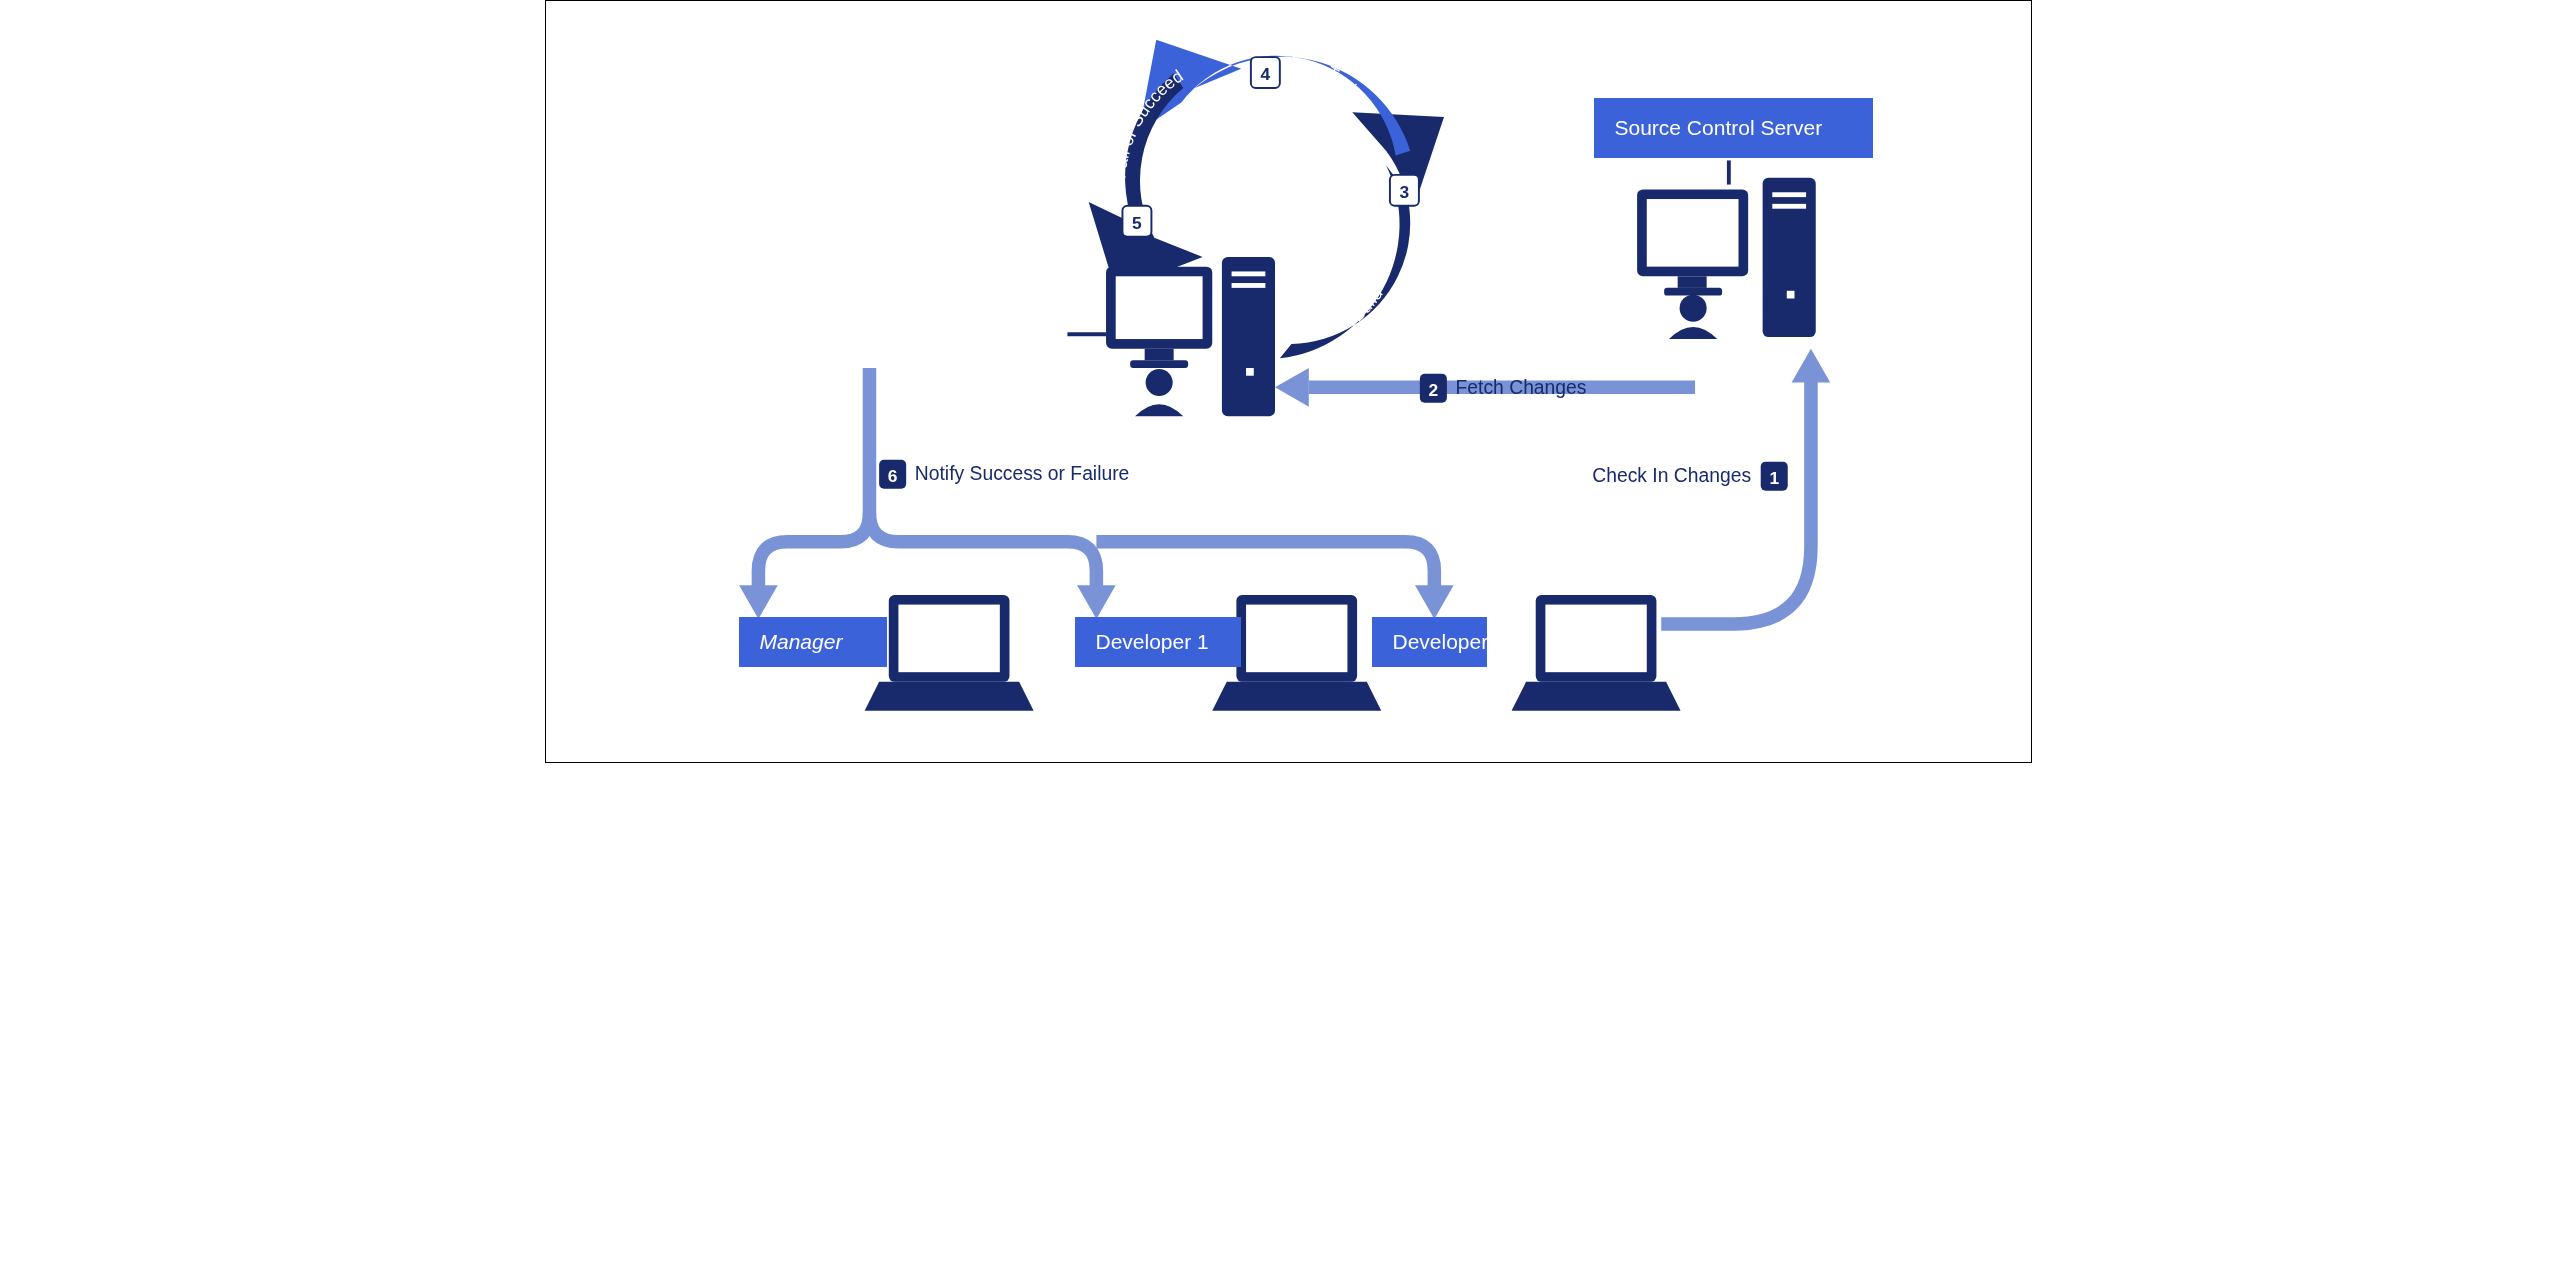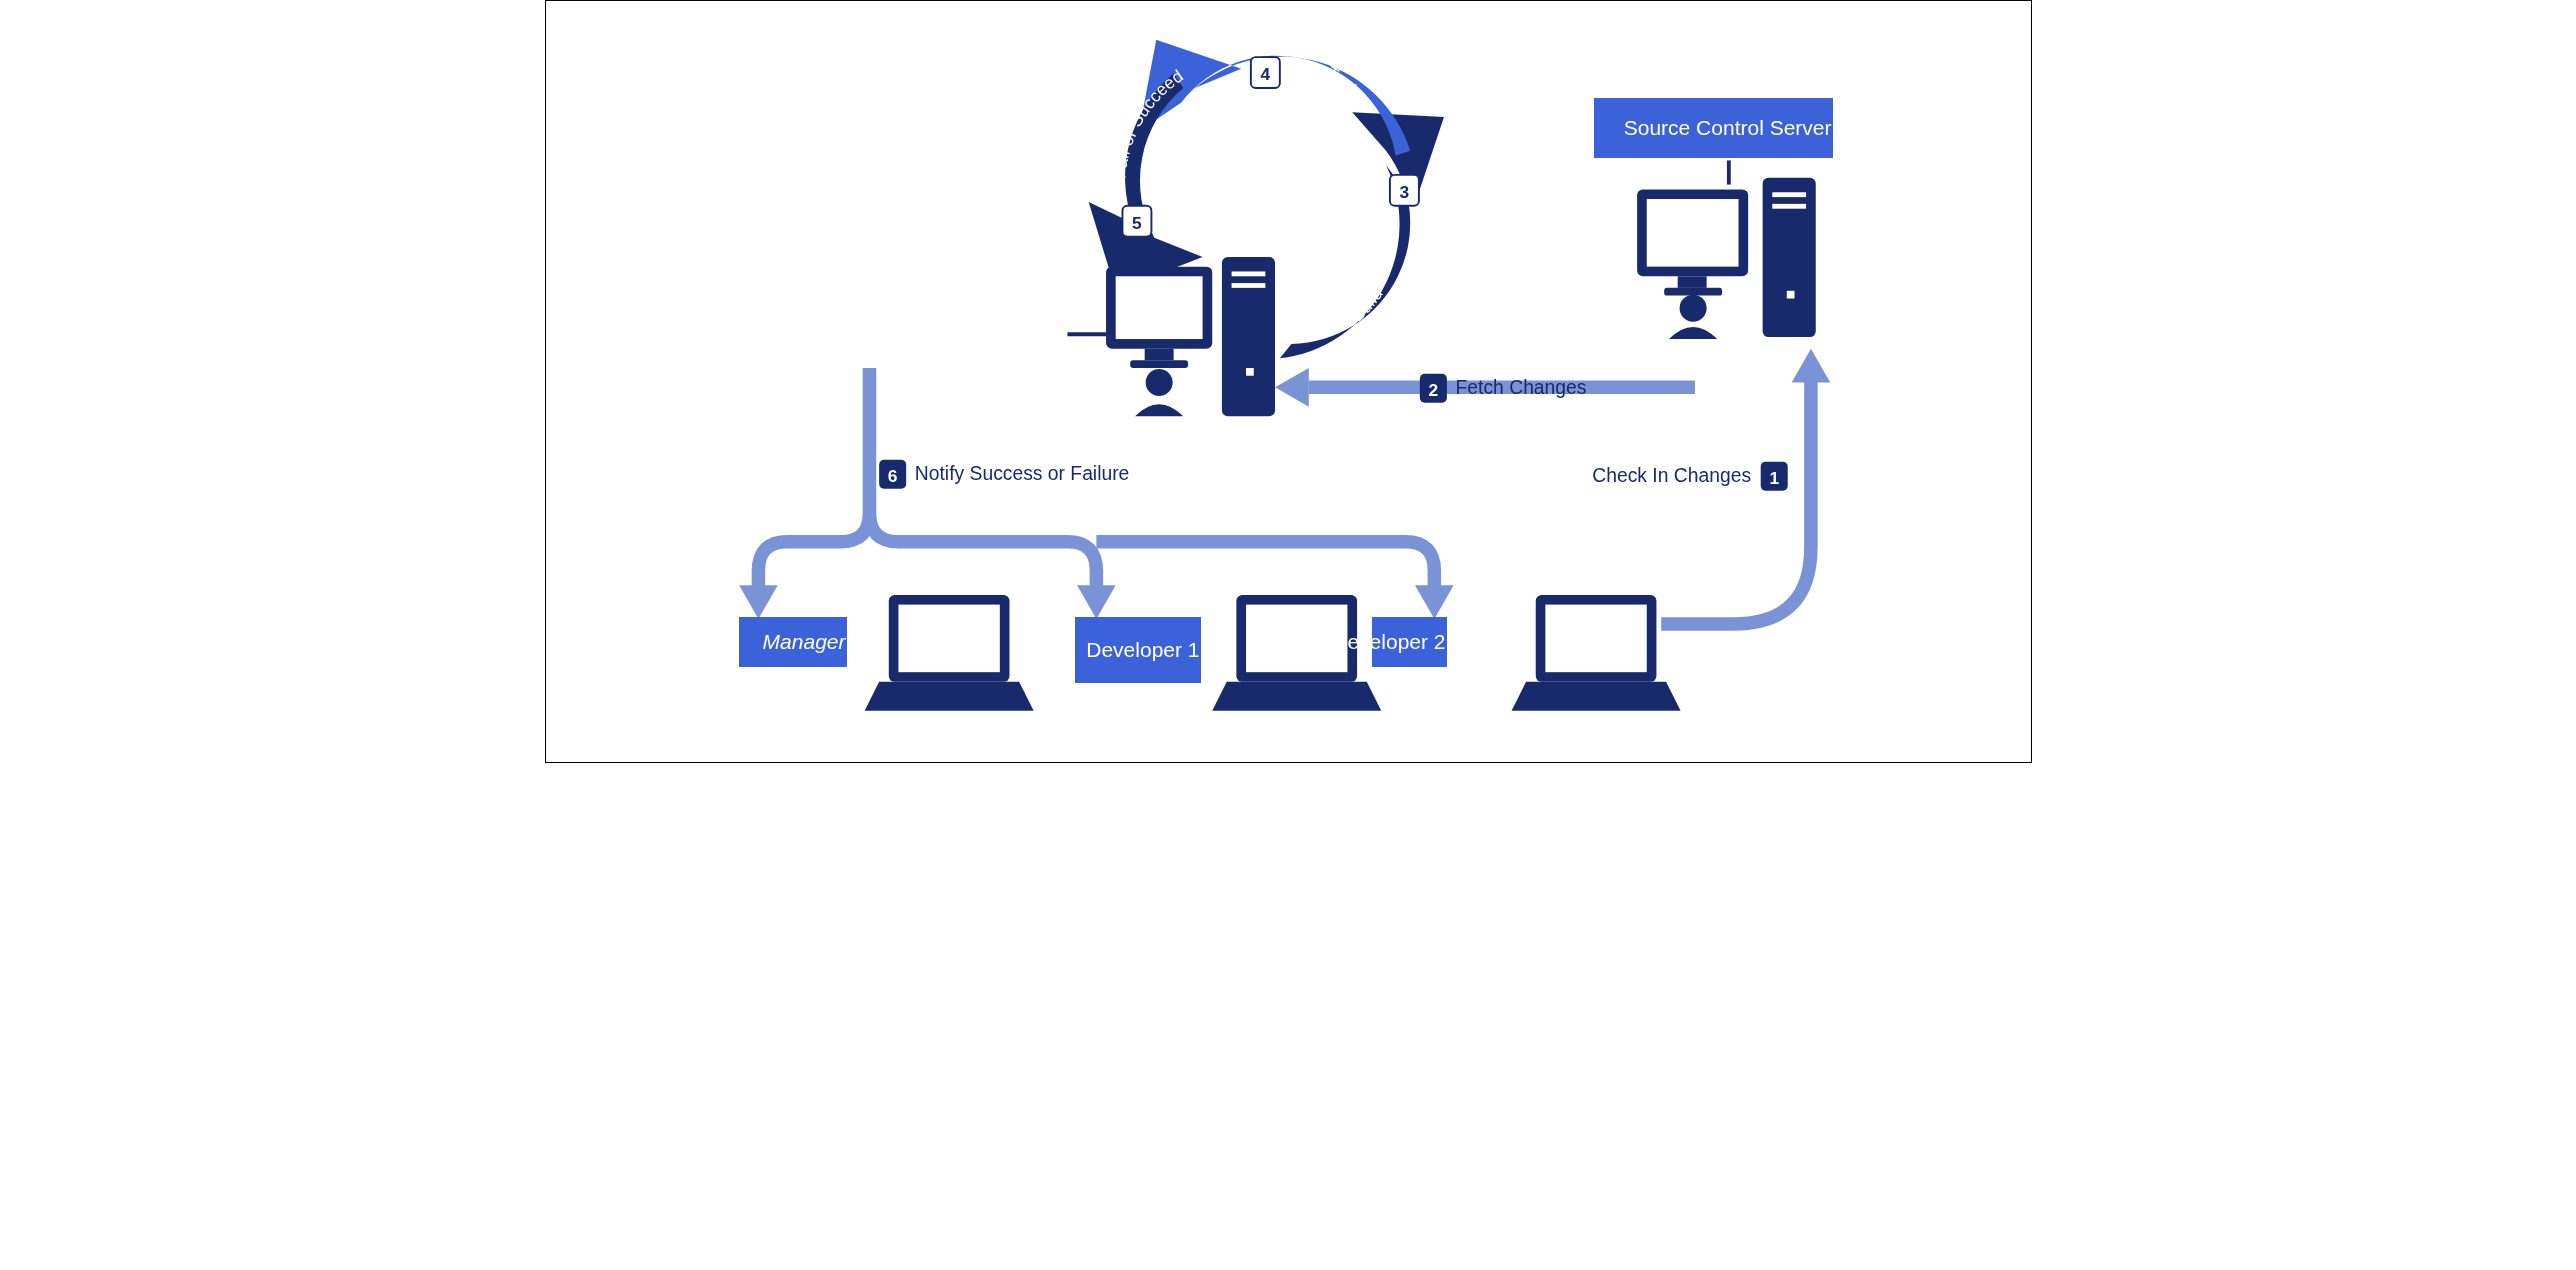--- a/index.html
+++ b/index.html
@@ -1,18 +1,18 @@
 <!DOCTYPE html>
 <html><head>
 <meta charset="utf-8">
 <style>
   html,body{margin:0;padding:0;background:#fff;font-family:"Gill Sans","Gill Sans MT","Segoe UI",Arial,sans-serif;}
   .frame{position:relative;width:1487px;height:763px;margin:0 auto;border:1.9px solid #000;box-sizing:border-box;}
   svg{display:block;}
-  .box-label{position:absolute;background:#3b62d9;color:#fff;font-size:21px;display:flex;align-items:center;justify-content:flex-end;font-weight:400;padding:0 1px;white-space:nowrap;}
+  .box-label{position:absolute;background:#3b62d9;color:#fff;font-size:21px;display:flex;align-items:center;justify-content:flex-start;font-weight:400;padding:0 21px;white-space:nowrap;}
   .step-num{fill:#fff;stroke:#182a6b;stroke-width:2;rx:5;ry:5;}
   .flow-text{font-size:20px;fill:#182a6b;font-weight:500;}
   .cycle-text{font-size:18px;fill:#fff;font-weight:500;}
   .num-text{font-size:18px;fill:#182a6b;font-weight:700;text-anchor:middle;dominant-baseline:central;}
   .num-text-inv{font-size:18px;fill:#fff;font-weight:700;text-anchor:middle;dominant-baseline:central;}
 </style>
 </head>
 <body>
 
 <div class="frame">
@@ -138,21 +138,21 @@
   <text x="382" y="496" class="flow-text">Notify Success or Failure</text>
 
 </svg>
 
 <div class="box-label" style="left:1048px;top:97px;width:237px;height:60px;">
   <span>Source Control Server</span>
 </div>
 <div class="box-label" style="left:193px;top:616px;width:106px;height:50px;font-style:italic;">
   <span>Manager</span>
 </div>
-<div class="box-label" style="left:529px;top:616px;width:124px;height:66px;">
+<div class="box-label" style="left:529px;top:616px;width:124px;height:50px;">
   <span>Developer 1</span>
 </div>
 <div class="box-label" style="left:826px;top:616px;width:73px;height:50px;">
   <span>Developer 2</span>
 </div>
 
 </div>
 
 
 </body></html>

